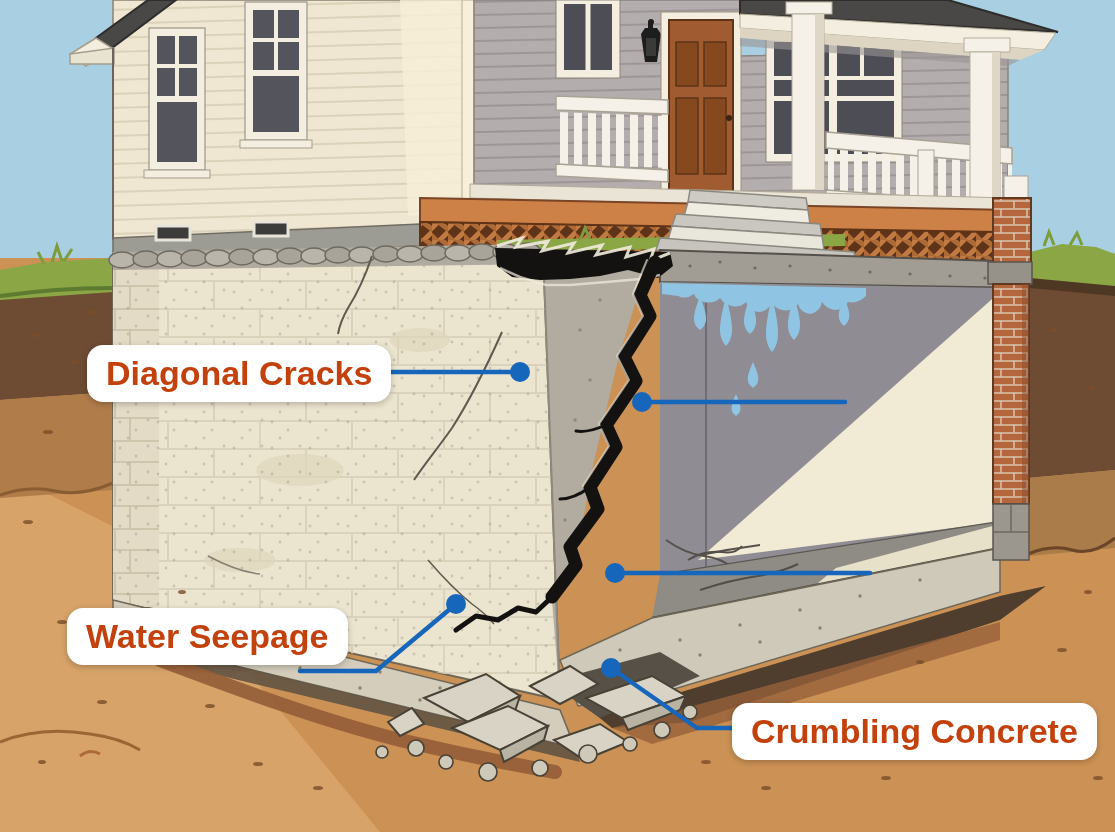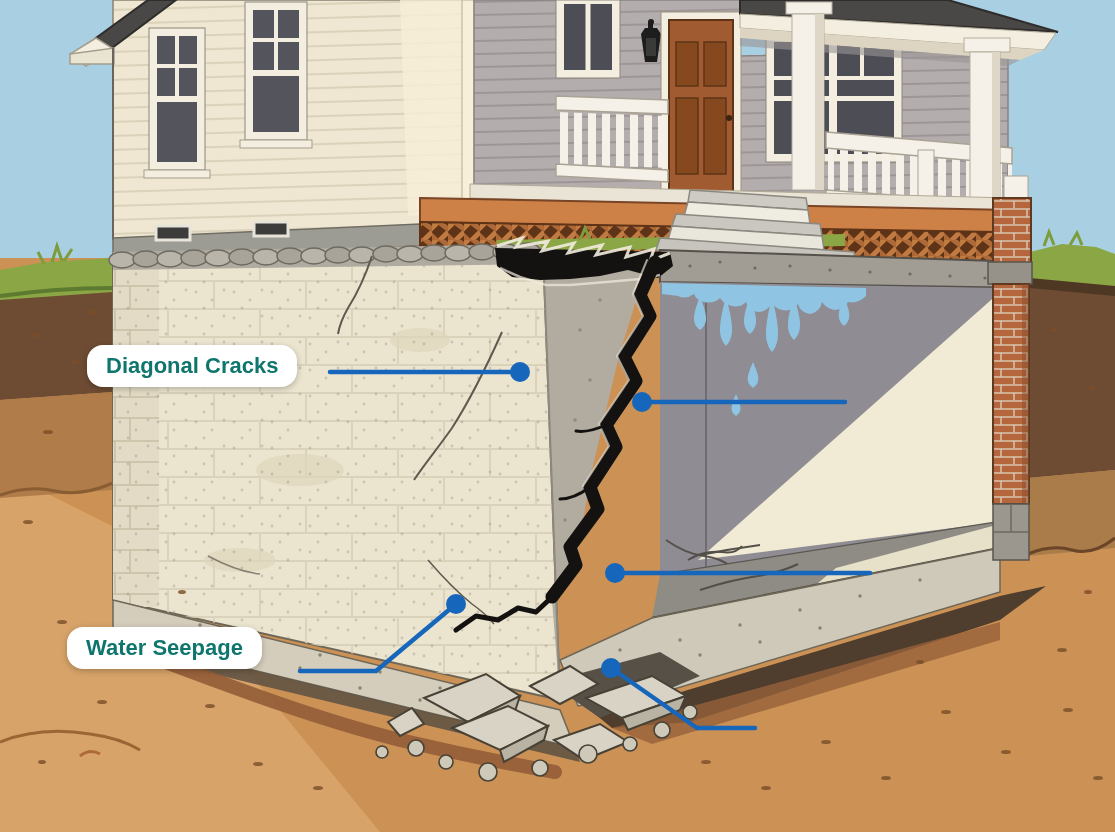--- a/index.html
+++ b/index.html
@@ -1,25 +1,25 @@
 <!DOCTYPE html>
 <html><head>
 <meta charset="utf-8">
 <style>
   html,body{margin:0;padding:0;background:#ffffff;}
   #stage{position:relative;width:1115px;height:832px;overflow:hidden;
          font-family:"Liberation Sans","DejaVu Sans",sans-serif;}
   #scene{position:absolute;left:0;top:0;width:1115px;height:832px;display:block;}
-  .callout-label{position:absolute;background:#ffffff;color:#0f766e;
-      border-radius:16px;padding:7px 19px;font-size:22px;font-weight:600;
+  .callout-label{position:absolute;background:#ffffff;color:#c2410c;
+      border-radius:16px;padding:7px 19px;font-size:34px;font-weight:600;
       line-height:1.25;white-space:nowrap;box-shadow:0 2px 6px rgba(0,0,0,.24);}
   #label-diagonal-cracks{left:87px;top:345px;}
   #label-uneven-settling{left:822px;top:376px;}
   #label-separation{left:847px;top:549px;}
-  #label-water-seepage{left:67px;top:627px;}
+  #label-water-seepage{left:67px;top:608px;}
   #label-crumbling-concrete{left:732px;top:703px;}
 </style>
 </head>
 <body>
 
 <div id="stage">
 <svg id="scene" viewBox="0 0 1115 832" xmlns="http://www.w3.org/2000/svg">
   <defs>
     <pattern id="sidC" width="20" height="14" patternUnits="userSpaceOnUse" patternTransform="rotate(-1.6)">
       <rect width="20" height="14" fill="#efe7d2"></rect>
@@ -417,13 +417,14 @@
     <circle cx="520" cy="372" r="10" fill="#1666bb"></circle>
     <circle cx="642" cy="402" r="10" fill="#1666bb"></circle>
     <circle cx="615" cy="573" r="10" fill="#1666bb"></circle>
     <circle cx="456" cy="604" r="10" fill="#1666bb"></circle>
     <circle cx="611" cy="668" r="10" fill="#1666bb"></circle>
   </g>
 </svg>
 
   <div class="callout-label" id="label-diagonal-cracks">Diagonal Cracks</div>
   <div class="callout-label" id="label-water-seepage">Water Seepage</div>
+  <div class="callout-label" id="label-crumbling-concrete">Crumbling Concrete</div>
 </div>
 
 </body></html>

